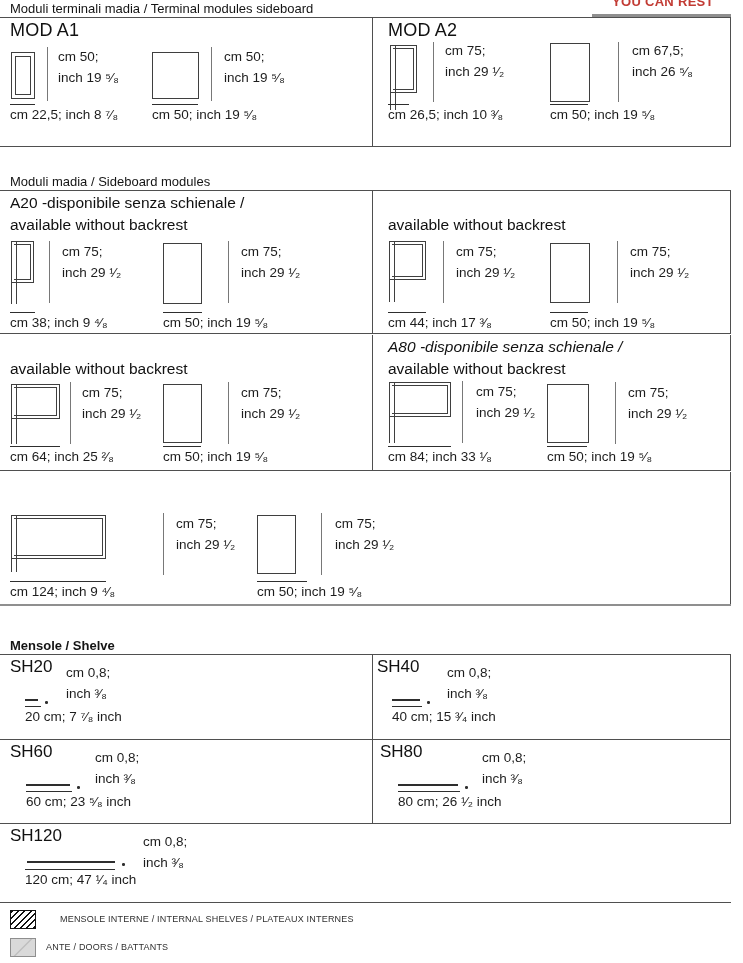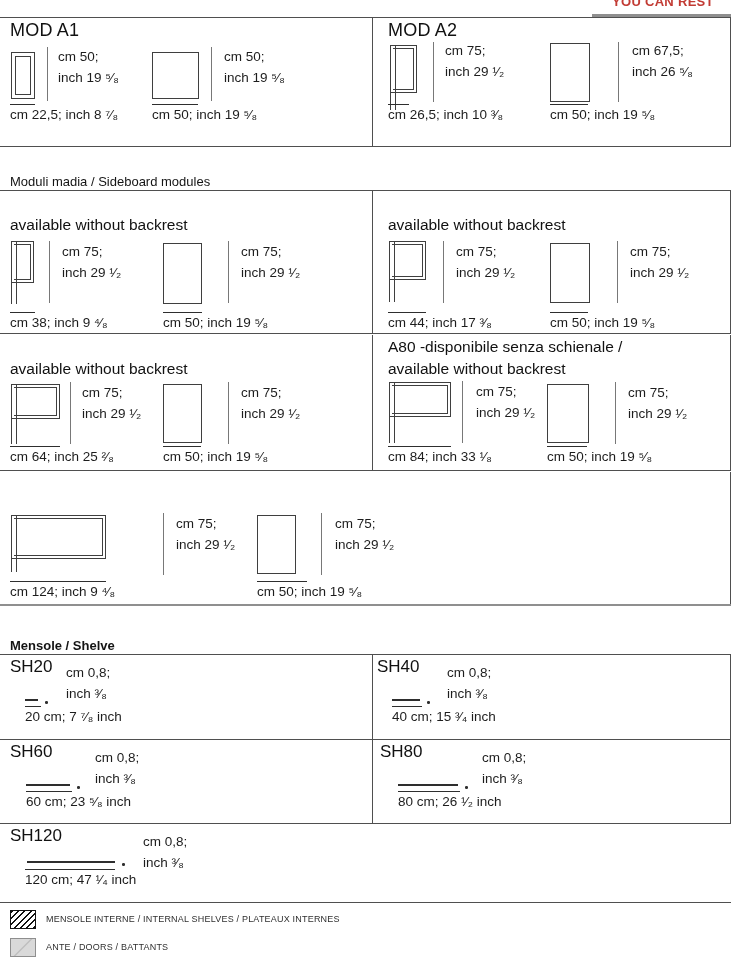--- a/index.html
+++ b/index.html
@@ -35,20 +35,21 @@
   .legend-text{position:absolute;font-size:9px;color:#2f2f2f;letter-spacing:.2px;white-space:nowrap;}
 </style>
 </head>
 <body>
 
 <div class="page">
 
   <div class="logo-tag" style="left:612px;top:-6px;">YOU CAN REST</div>
   <div class="logo-bar" style="left:592px;top:14px;width:139px;"></div>
 
+  <div class="secHeader" style="left:10px;top:1px;">Moduli terminali madia / Terminal modules sideboard</div>
   <div class="hline" style="left:0;top:17px;width:731px;"></div>
   <div class="vline" style="left:372px;top:17px;height:129px;"></div>
   <div class="vline" style="left:730px;top:17px;height:129px;"></div>
   <div class="hline" style="left:0;top:146px;width:731px;"></div>
 
   <div class="cellTitle" style="left:10px;top:20px;">MOD A1</div>
   <div class="panel" style="left:11px;top:52px;width:22px;height:45px;"></div>
   <div class="vsep" style="left:47px;top:47px;height:54px;"></div>
   <div class="dims" style="left:58px;top:46px;">
     <div>cm 50;</div>
@@ -93,20 +94,21 @@
     <div class="ol" style="width:38px;"></div>
     <div>cm 50; inch 19 ⁵⁄₈</div>
   </div>
 
   <div class="secHeader" style="left:10px;top:174px;">Moduli madia / Sideboard modules</div>
   <div class="hline" style="left:0;top:190px;width:731px;"></div>
   <div class="vline" style="left:372px;top:190px;height:143px;"></div>
   <div class="vline" style="left:730px;top:190px;height:143px;"></div>
   <div class="hline" style="left:0;top:333px;width:731px;"></div>
 
+  <div class="rowTitle" style="left:10px;top:194px;">A20 -disponibile senza schienale /</div>
   <div class="rowTitle" style="left:10px;top:216px;">available without backrest</div>
   <div class="profile" style="left:11px;top:241px;width:23px;height:63px;">
     <i class="leg"></i>
       <i class="box" style="height:40px;"></i>
   </div>
   <div class="vsep" style="left:49px;top:241px;height:62px;"></div>
   <div class="dims" style="left:62px;top:241px;">
     <div>cm 75;</div>
     <div>inch 29 ¹⁄₂</div>
   </div>
@@ -172,21 +174,21 @@
   </div>
   <div class="wlabel" style="left:10px;top:446px;">
     <div class="ol" style="width:50px;"></div>
     <div>cm 64; inch 25 ²⁄₈</div>
   </div>
   <div class="wlabel" style="left:163px;top:446px;">
     <div class="ol" style="width:38px;"></div>
     <div>cm 50; inch 19 ⁵⁄₈</div>
   </div>
 
-  <div class="rowTitle" style="left:388px;top:338px;">A80 -disponibile senza schienale /</div>
+  <div class="rowTitle" style="left:388px;top:338px;font-style:italic;">A80 -disponibile senza schienale /</div>
   <div class="rowTitle" style="left:388px;top:360px;">available without backrest</div>
   <div class="profile" style="left:389px;top:382px;width:62px;height:61px;">
     <i class="leg"></i>
       <i class="box" style="height:33px;"></i>
   </div>
   <div class="vsep" style="left:462px;top:381px;height:62px;"></div>
   <div class="dims" style="left:476px;top:381px;">
     <div>cm 75;</div>
     <div>inch 29 ¹⁄₂</div>
   </div>
@@ -296,17 +298,17 @@
   </div>
   <div class="shelf" style="left:27px;top:861px;width:88px;"></div>
   <div class="dotm" style="left:122px;top:863px;"></div>
   <div class="wlabel" style="left:25px;top:869px;">
     <div class="ol" style="width:90px;"></div>
     <div>120 cm; 47 ¹⁄₄ inch</div>
   </div>
   <div class="hline" style="left:0;top:902px;width:731px;"></div>
 
   <div class="legend-icon hatch" style="left:10px;top:910px;"></div>
-  <div class="legend-text" style="left:46px;top:914px;text-align:right;">MENSOLE INTERNE / INTERNAL SHELVES / PLATEAUX INTERNES</div>
+  <div class="legend-text" style="left:60px;top:914px;text-align:right;">MENSOLE INTERNE / INTERNAL SHELVES / PLATEAUX INTERNES</div>
   <div class="legend-icon door" style="left:10px;top:938px;"></div>
   <div class="legend-text" style="left:46px;top:942px;">ANTE / DOORS / BATTANTS</div>
 
 </div>
 
 </body></html>

